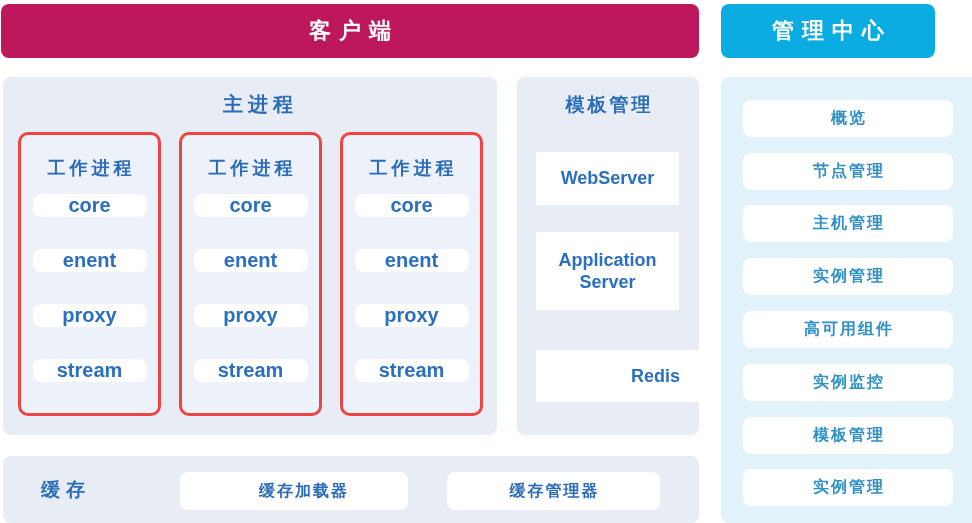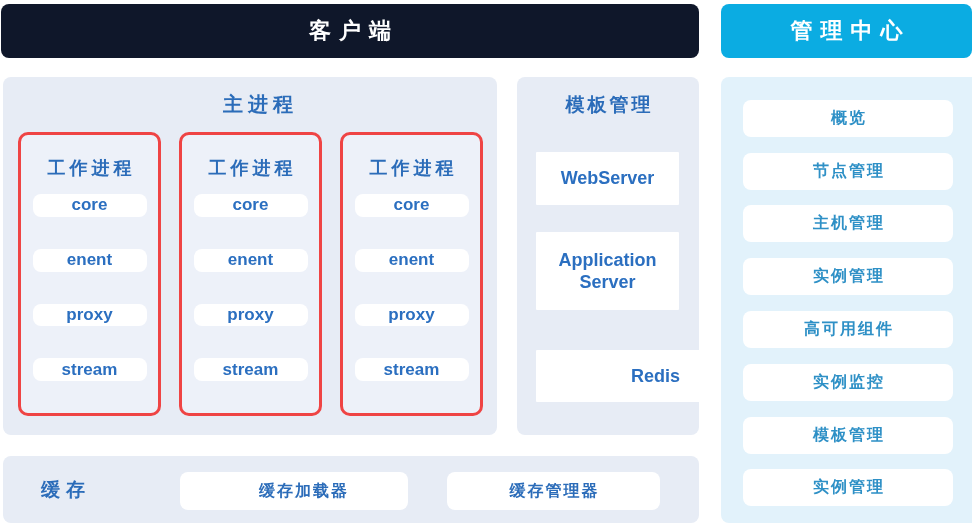--- a/index.html
+++ b/index.html
@@ -8,22 +8,22 @@
     font-family:"Liberation Sans","DejaVu Sans",sans-serif;
     -webkit-font-smoothing:antialiased;
   }
   
   .hdr{
     position:absolute;top:4px;height:54px;border-radius:8px;
     display:flex;align-items:center;justify-content:center;
     color:#ffffff;font-size:22px;font-weight:bold;
     letter-spacing:8px;text-indent:8px;
   }
-  #hdr-client{left:1px;width:698px;background:#0f172a;}
-  #hdr-admin{left:721px;width:251px;background:#0bace2;}
+  #hdr-client{left:1px;width:698px;background:#be185d;}
+  #hdr-admin{left:721px;width:214px;background:#0bace2;}
 
   
   .panel{position:absolute;border-radius:8px;background:#e7ecf5;}
 
   
   #panel-main{left:3px;top:77px;width:494px;height:358px;}
   .panel-title{
     position:absolute;left:0;width:100%;text-align:center;
     font-weight:bold;color:#2b6cb9;
   }
@@ -33,21 +33,21 @@
     flex:1;border:3px solid #ef4444;border-radius:10px;background:#edf1f9;
     display:flex;flex-direction:column;align-items:center;padding-top:20px;box-sizing:border-box;
   }
   .worker-title{
     height:26px;line-height:26px;margin-bottom:13px;
     font-size:18px;font-weight:bold;color:#2b6cb9;letter-spacing:4px;text-indent:4px;
   }
   .witem{
     width:114px;height:38px;margin-bottom:32px;background:#ffffff;border-radius:8px;
     display:flex;align-items:center;justify-content:center;
-    font-size:17px;font-weight:bold;color:#2b6fc0;
+    font-size:20px;font-weight:bold;color:#2b6fc0;
   }
 
   
   #panel-upstream{left:517px;top:77px;width:182px;height:358px;}
   #panel-upstream .panel-title{top:15px;font-size:19px;letter-spacing:3px;text-indent:3px;}
   .uitem{
     position:absolute;left:19px;width:143px;background:#ffffff;border-radius:1px;
     display:flex;align-items:center;justify-content:center;text-align:center;
     font-size:18px;font-weight:bold;color:#2b6fc0;line-height:1.25;
   }

